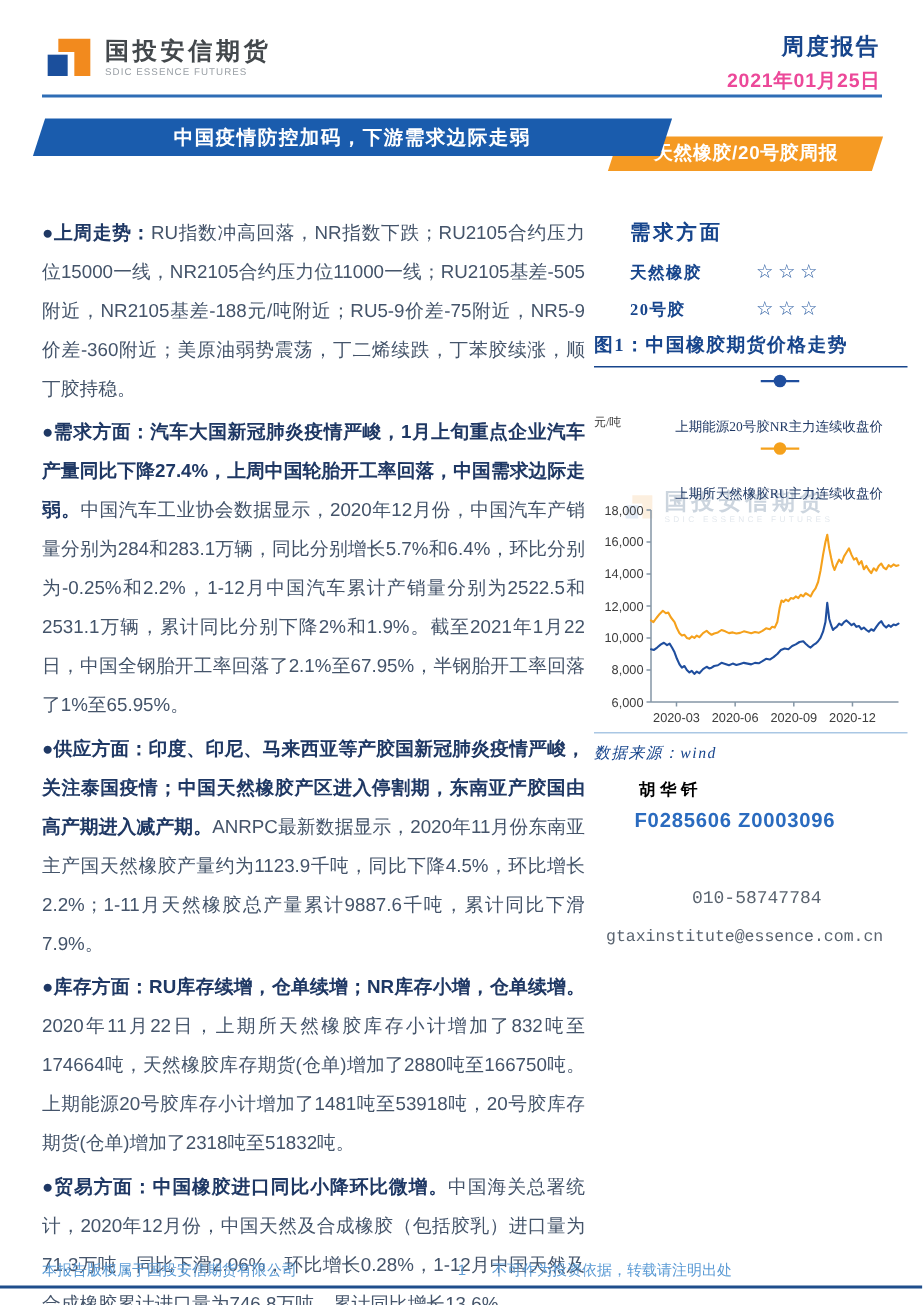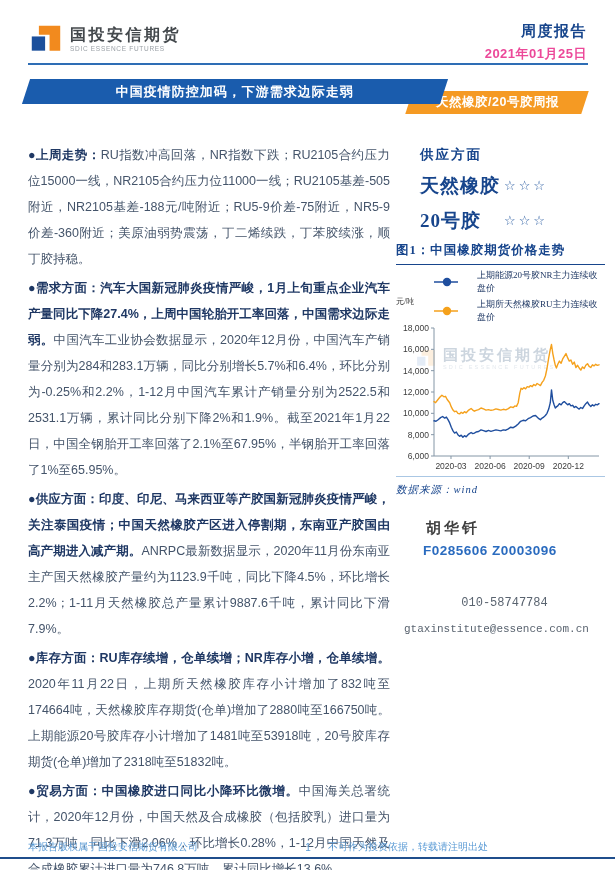--- a/index.html
+++ b/index.html
@@ -28,42 +28,42 @@
            line-height:26px;text-align:justify;}
   .article p{margin:0 0 3px 0;}
   .seg-b{font-weight:bold;color:#1f3864;}
 
   
   .sidebar{position:absolute;left:396px;top:140px;width:209px;}
   .ratings-heading{font-family:"Liberation Serif","DejaVu Serif",serif;font-weight:bold;color:#17458c;
                    font-size:13.5px;padding-left:24px;letter-spacing:2px;margin-top:6px;}
   .rating-row{display:flex;align-items:center;padding-left:24px;margin-top:9px;
               font-family:"Liberation Serif","DejaVu Serif",serif;}
-  .rating-label{width:84px;font-weight:bold;color:#17458c;font-size:19px;letter-spacing:1px;}
+  .rating-label{width:84px;font-weight:bold;color:#17458c;font-size:11px;letter-spacing:1px;}
   .rating-stars{color:#2e5fa3;font-size:13px;letter-spacing:3px;}
 
   .figure-title{margin-top:8px;font-family:"Liberation Serif","DejaVu Serif",serif;font-weight:bold;
                 color:#17458c;font-size:12.5px;letter-spacing:1px;padding-bottom:5px;
                 border-bottom:1.5px solid #17458c;}
   .chart-figure{position:relative;margin-top:4px;}
   .chart-legend{position:relative;z-index:1;}
   .legend-row{display:flex;align-items:center;gap:19px;margin:3px 0 0 38px;
-              font-family:"Liberation Serif","DejaVu Serif",serif;font-size:9px;color:#1f3864;}
+              font-family:"Liberation Serif","DejaVu Serif",serif;font-size:9px;color:#1f3864;flex-direction:column;}
   .unit-label{position:absolute;left:0;top:27px;font-size:8px;color:#333;z-index:1;
               font-family:"Liberation Serif","DejaVu Serif",serif;}
   #price-chart{display:block;position:relative;z-index:1;}
   .watermark{position:absolute;left:20px;top:78px;display:flex;align-items:center;gap:7px;
              opacity:0.45;pointer-events:none;z-index:0;}
   .watermark-cn{color:#8fa3b8;font-size:15px;letter-spacing:3px;font-weight:bold;line-height:1;}
   .watermark-en{color:#c0ccd8;font-size:5.5px;letter-spacing:2.2px;margin-top:3px;line-height:1;}
   .chart-rule{height:1px;background:#aac7e4;margin-top:2px;}
   .source{margin-top:6px;font-family:"Liberation Serif","DejaVu Serif",serif;font-style:italic;
           color:#17458c;font-size:10.5px;letter-spacing:1px;}
-  .analyst-name{margin:22px 0 0 30px;font-family:"Liberation Serif","DejaVu Serif",serif;font-weight:bold;
-                color:#404040;font-size:15px;letter-spacing:3px;}
+  .analyst-name{margin:10px 0 0 30px;font-family:"Liberation Serif","DejaVu Serif",serif;font-weight:bold;
+                color:#000000;font-size:11px;letter-spacing:3px;}
   .analyst-codes{margin:5px 0 0 27px;color:#2a6bbf;font-size:13.5px;letter-spacing:0.5px;font-weight:bold;}
   .analyst-phone{margin:38px 0 0 8px;color:#5a6470;font-size:12px;
                  font-family:"Liberation Mono","DejaVu Sans Mono",monospace;text-align:center;}
   .analyst-email{margin:13px 0 0 8px;color:#5a6470;font-size:11px;text-decoration:none;display:block;
                  font-family:"Liberation Mono","DejaVu Sans Mono",monospace;}
 
   
   .footer-text{position:absolute;left:28px;right:27px;top:840px;display:flex;align-items:center;
                color:#5b9bd5;font-size:10px;}
   .footer-left{flex:1;text-align:left;}
@@ -101,21 +101,21 @@
 
   <div class="article" id="article">
       <p><span class="seg-b">●上周走势：</span><span>RU指数冲高回落，NR指数下跌；RU2105合约压力位15000一线，NR2105合约压力位11000一线；RU2105基差-505附近，NR2105基差-188元/吨附近；RU5-9价差-75附近，NR5-9价差-360附近；美原油弱势震荡，丁二烯续跌，丁苯胶续涨，顺丁胶持稳。</span></p>
       <p><span class="seg-b">●需求方面：汽车大国新冠肺炎疫情严峻，1月上旬重点企业汽车产量同比下降27.4%，上周中国轮胎开工率回落，中国需求边际走弱。</span><span>中国汽车工业协会数据显示，2020年12月份，中国汽车产销量分别为284和283.1万辆，同比分别增长5.7%和6.4%，环比分别为-0.25%和2.2%，1-12月中国汽车累计产销量分别为2522.5和2531.1万辆，累计同比分别下降2%和1.9%。截至2021年1月22日，中国全钢胎开工率回落了2.1%至67.95%，半钢胎开工率回落了1%至65.95%。</span></p>
       <p><span class="seg-b">●供应方面：印度、印尼、马来西亚等产胶国新冠肺炎疫情严峻，关注泰国疫情；中国天然橡胶产区进入停割期，东南亚产胶国由高产期进入减产期。</span><span>ANRPC最新数据显示，2020年11月份东南亚主产国天然橡胶产量约为1123.9千吨，同比下降4.5%，环比增长2.2%；1-11月天然橡胶总产量累计9887.6千吨，累计同比下滑7.9%。</span></p>
       <p><span class="seg-b">●库存方面：RU库存续增，仓单续增；NR库存小增，仓单续增。</span><span>2020年11月22日，上期所天然橡胶库存小计增加了832吨至174664吨，天然橡胶库存期货(仓单)增加了2880吨至166750吨。上期能源20号胶库存小计增加了1481吨至53918吨，20号胶库存期货(仓单)增加了2318吨至51832吨。</span></p>
       <p><span class="seg-b">●贸易方面：中国橡胶进口同比小降环比微增。</span><span>中国海关总署统计，2020年12月份，中国天然及合成橡胶（包括胶乳）进口量为71.3万吨，同比下滑2.06%，环比增长0.28%，1-12月中国天然及合成橡胶累计进口量为746.8万吨，累计同比增长13.6%。</span></p>
     </div>
 
   <div class="sidebar">
-    <div class="ratings-heading">供应方面</div>
+    <div class="ratings-heading">需求方面</div>
     <div id="rating-rows">
         <div class="rating-row">
           <span class="rating-label">天然橡胶</span>
           <span class="rating-stars">☆☆☆</span>
         </div>
         <div class="rating-row">
           <span class="rating-label">20号胶</span>
           <span class="rating-stars">☆☆☆</span>
         </div>
       </div>

